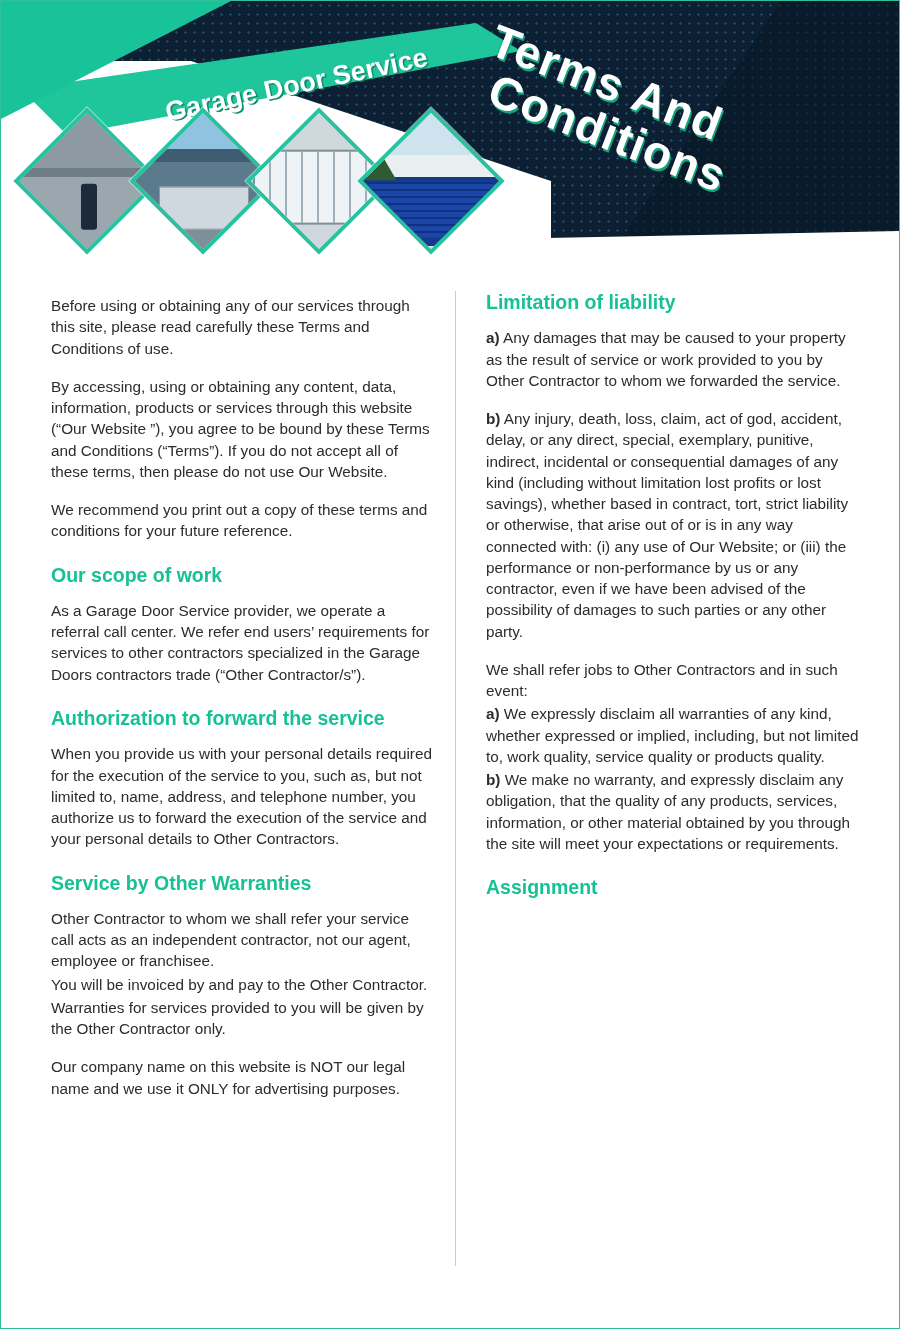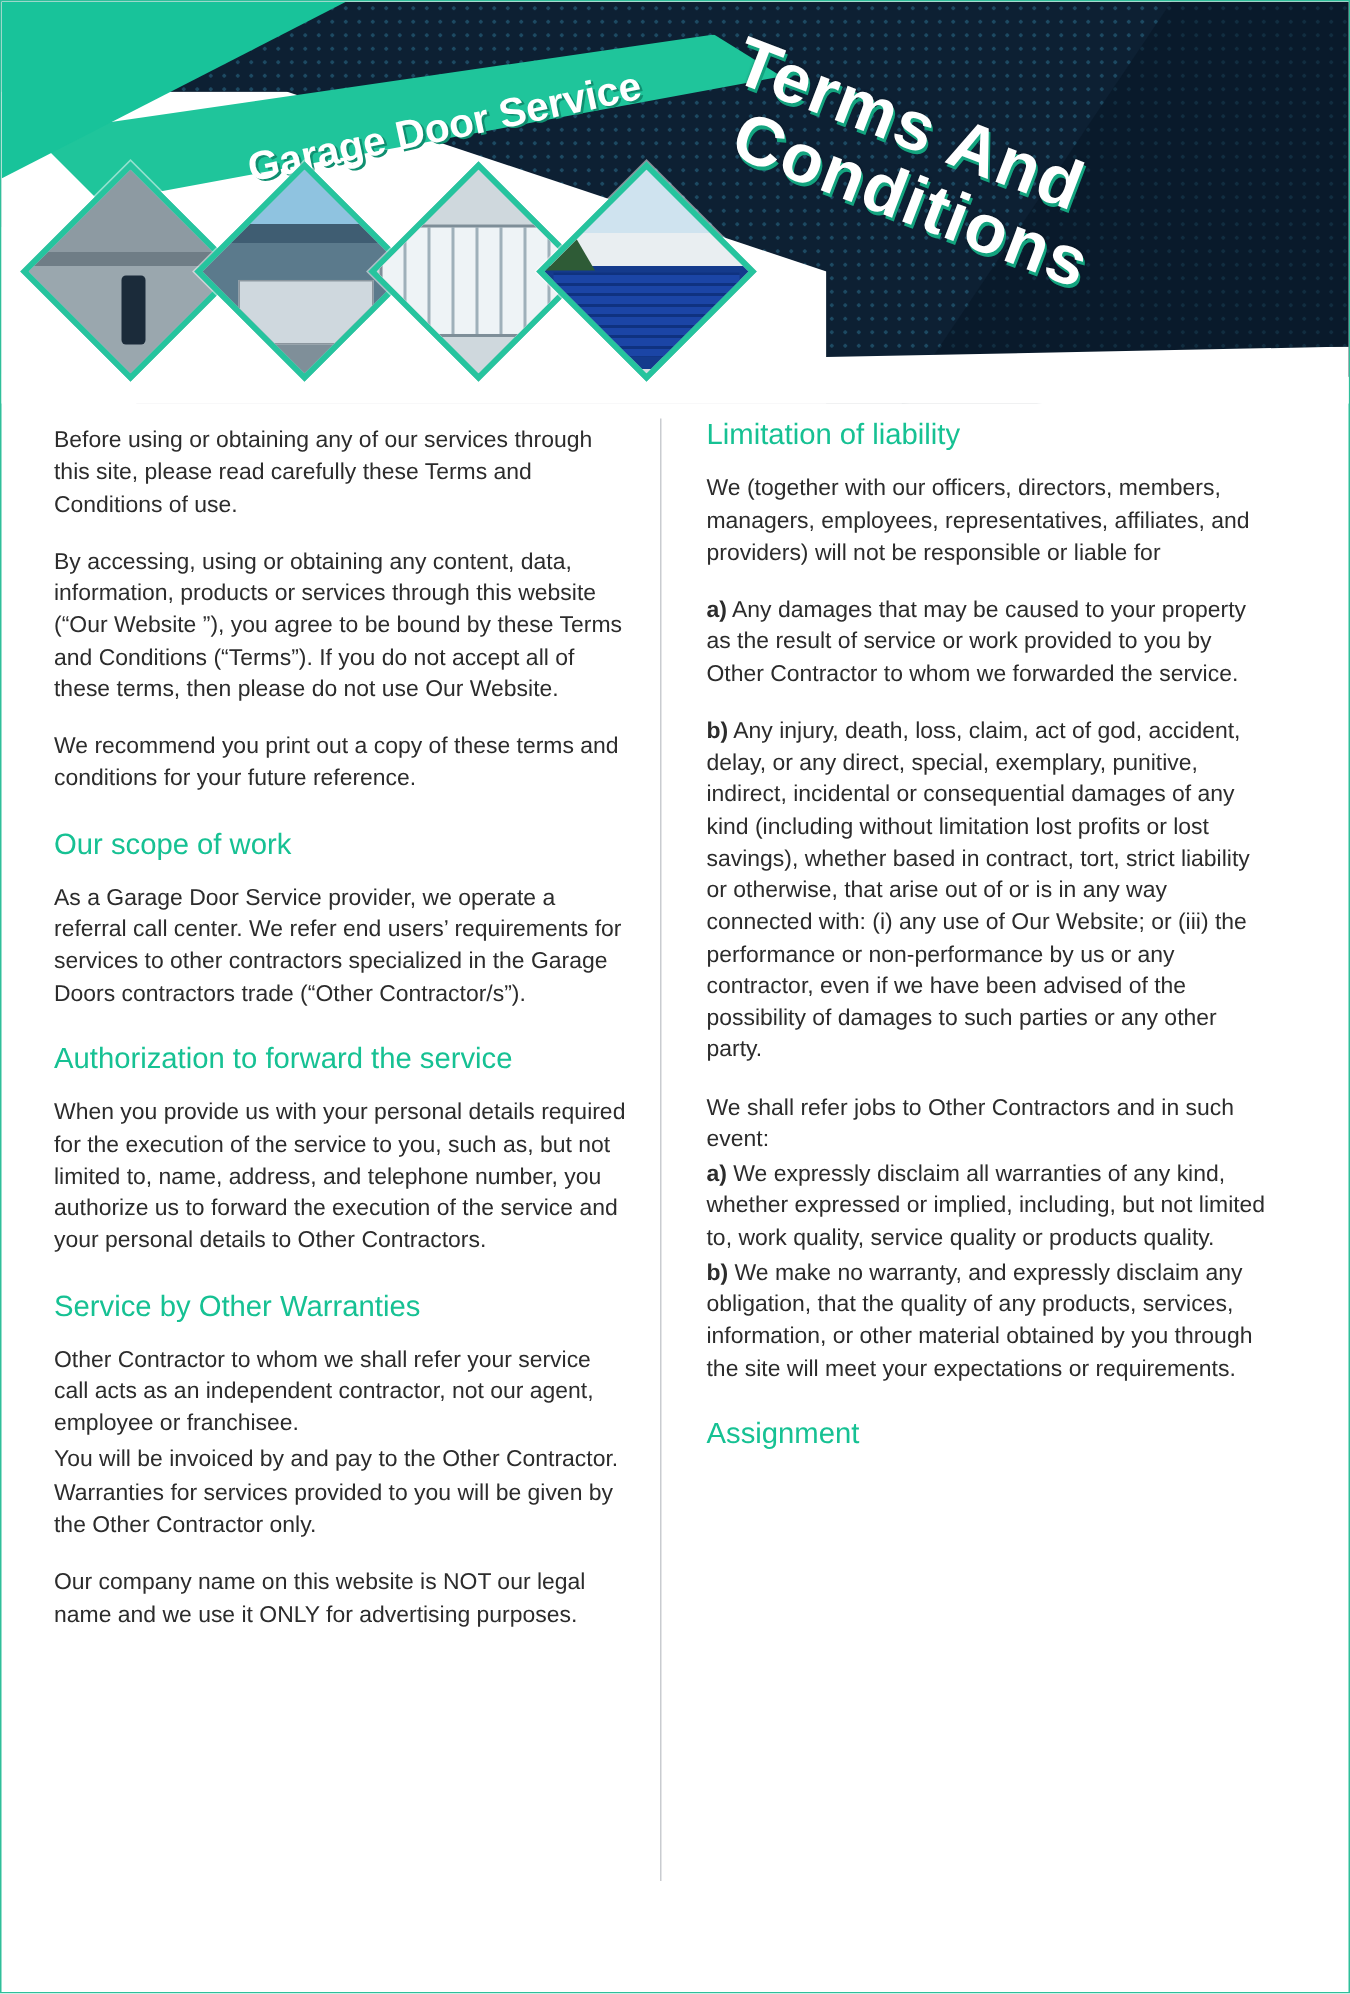--- a/index.html
+++ b/index.html
@@ -187,23 +187,23 @@
     content:"";
     position:absolute; left:0; top:22%;
     width:28%; height:24%;
     background:#2e5b36;
     clip-path: polygon(50% 0, 100% 100%, 0 100%);
   }
 
   
   .content {
     position: absolute;
-    left: 0; top: 264px;
+    left: 0; top: 276px;
     width: 900px; height: 1040px;
-    padding: 0 30px 0 35px;
+    padding: 0 30px 0 50px;
   }
   .cols {
     position: relative;
     display: flex;
     gap: 0px;
     height: 990px;
   }
   .col {
     width: 405px;
   }
@@ -212,21 +212,21 @@
   .divider {
     position: absolute;
     left: 404px; top: 14px;
     width: 1px; height: 975px;
     background: #c9ccd0;
   }
 
   h2 {
     color: #16c193;
     font-size: 19.5px;
-    font-weight: normal;
+    font-weight: bold;
     margin: 22px 0 13px 0;
     line-height: 1.2;
   }
   p {
     margin: 0 0 17px 0;
     font-size: 15.3px;
     line-height: 1.39;
     color: #2c2c2c;
     text-align: left;
   }
@@ -296,21 +296,20 @@
 
         <h2>Service by Other Warranties</h2>
         <p class="nogap">Other Contractor to whom we shall refer your service call acts as an independent contractor, not our agent, employee or franchisee.</p>
         <p class="nogap">You will be invoiced by and pay to the Other Contractor.</p>
         <p>Warranties for services provided to you will be given by the Other Contractor only.</p>
         <p>Our company name on this website is NOT our legal name and we use it ONLY for advertising purposes.</p>
       </div>
 
       <div class="col col-right">
         <h2 class="first-head">Limitation of liability</h2>
-        <p>We (together with our officers, directors, members, managers, employees, representatives, affiliates, and providers) will not be responsible or liable for</p>
 
         <p><b>a)</b><span> Any damages that may be caused to your property as the result of service or work provided to you by Other Contractor to whom we forwarded the service.</span></p>
 
         <p><b>b)</b><span> Any injury, death, loss, claim, act of god, accident, delay, or any direct, special, exemplary, punitive, indirect, incidental or consequential damages of any kind (including without limitation lost profits or lost savings), whether based in contract, tort, strict liability or otherwise, that arise out of or is in any way connected with: (i) any use of Our Website; or (iii) the performance or non-performance by us or any contractor, even if we have been advised of the possibility of damages to such parties or any other party.</span></p>
 
         <p class="nogap">We shall refer jobs to Other Contractors and in such event:</p>
         <p class="nogap"><b>a)</b><span> We expressly disclaim all warranties of any kind, whether expressed or implied, including, but not limited to, work quality, service quality or products quality.</span></p>
         <p><b>b)</b><span> We make no warranty, and expressly disclaim any obligation, that the quality of any products, services, information, or other material obtained by you through the site will meet your expectations or requirements.</span></p>
 
         <h2>Assignment</h2>

